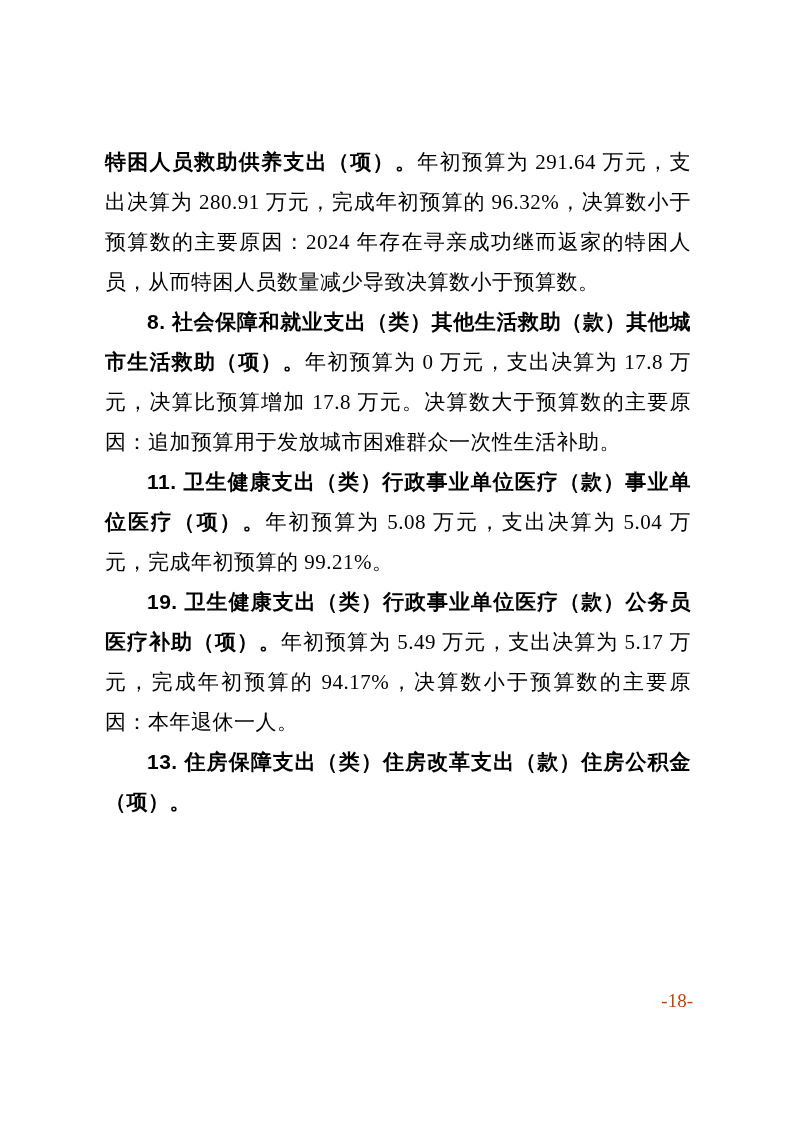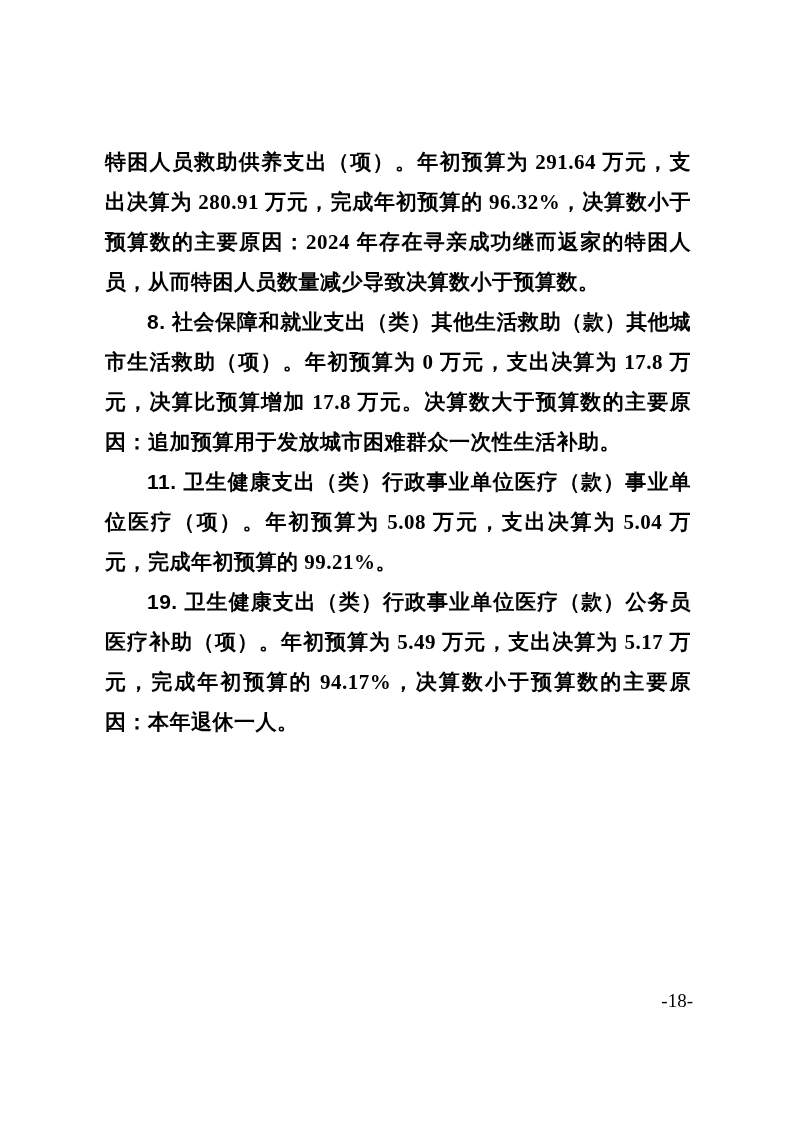--- a/index.html
+++ b/index.html
@@ -25,29 +25,29 @@
       text-align: justify;
       letter-spacing: 0.5px;
       word-break: break-all;
     }
     p.para.indent { text-indent: 42px; }
     .lead {
       font-weight: 700;
       font-family: "Liberation Sans", sans-serif;
     }
     .body-text {
-      font-weight: 700;
+      font-weight: 400;
     }
     .page-number {
       position: absolute;
       top: 990px;
       right: 100px;
       font-size: 19px;
       font-family: "Liberation Serif", serif;
-      color: #000000;
+      color: #c2410c;
     }
   </style>
 </head>
 <body>
 
 <div class="page">
   <div class="content">
 
     <p class="para">
       <span class="lead">特困人员救助供养支出（项）。</span><span class="body-text">年初预算为 291.64 万元，支出决算为 280.91 万元，完成年初预算的 96.32%，决算数小于预算数的主要原因：2024 年存在寻亲成功继而返家的特困人员，从而特困人员数量减少导致决算数小于预算数。</span>
@@ -59,17 +59,20 @@
 
 
     <p class="para indent">
       <span class="lead">11. 卫生健康支出（类）行政事业单位医疗（款）事业单位医疗（项）。</span><span class="body-text">年初预算为 5.08 万元，支出决算为 5.04 万元，完成年初预算的 99.21%。</span>
     </p>
 
     <p class="para indent">
       <span class="lead">19. 卫生健康支出（类）行政事业单位医疗（款）公务员医疗补助（项）。</span><span class="body-text">年初预算为 5.49 万元，支出决算为 5.17 万元，完成年初预算的 94.17%，决算数小于预算数的主要原因：本年退休一人。</span>
     </p>
 
+    <p class="para indent">
+      <span class="lead">13. 住房保障支出（类）住房改革支出（款）住房公积金（项）。</span><span class="body-text"></span>
+    </p>
 
   </div>
 
   <div class="page-number">-18-</div>
 </div>
 
 </body></html>

